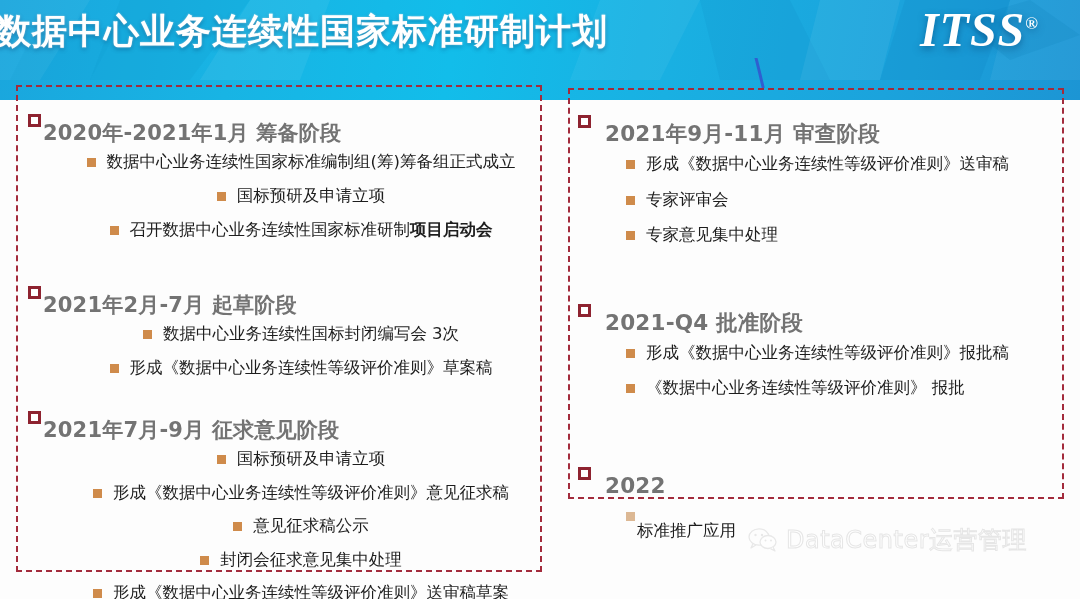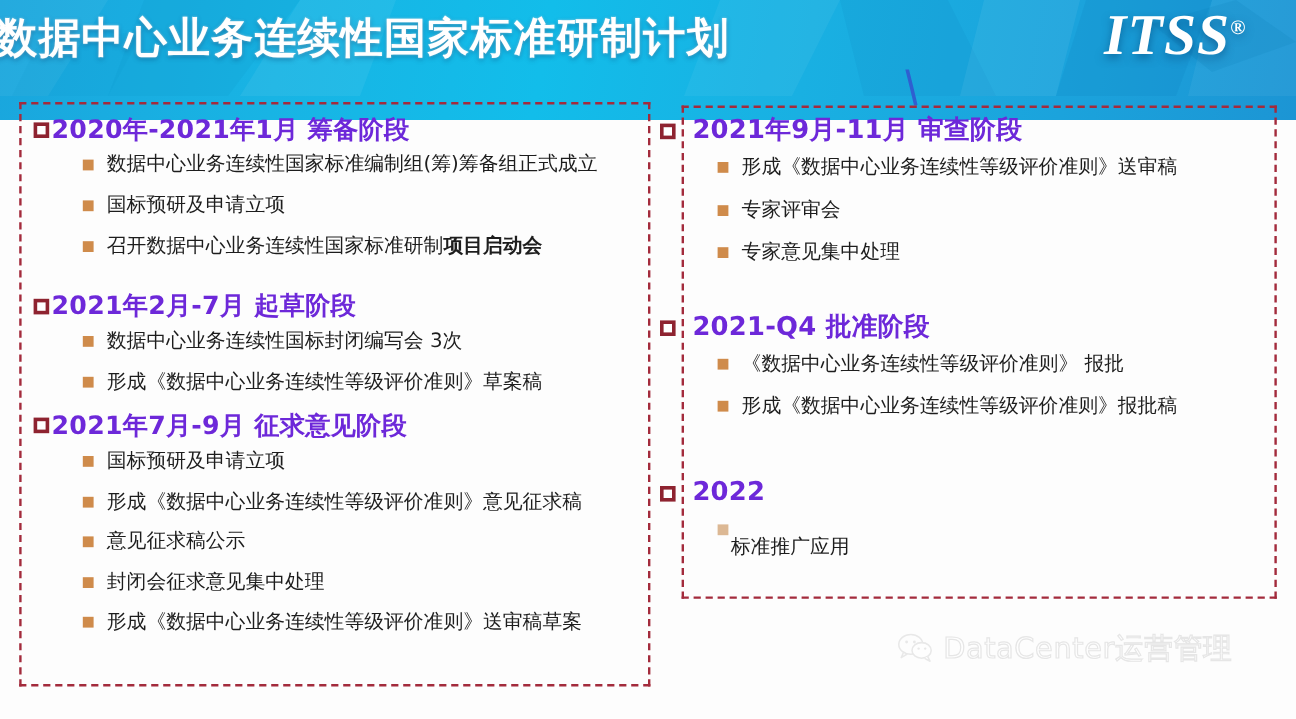--- a/index.html
+++ b/index.html
@@ -45,37 +45,37 @@
     position:absolute;
     border:2px dashed #a32b3c;
     background:transparent;
   }
   .panel-left{left:16px;top:85px;width:522px;height:483px;}
   .panel-right{left:568px;top:88px;width:492px;height:407px;}
 
   
   .col{position:absolute;}
   .col-left{left:28px;top:95px;width:505px;}
-  .col-right{left:550px;top:96px;width:478px;}
+  .col-right{left:578px;top:96px;width:478px;}
 
   .phase{margin:0 0 4px 0;}
 
   .phase-head{
     display:flex;align-items:center;
     white-space:nowrap;
   }
   .sq-outline{
     display:inline-block;width:13px;height:13px;
     border:3px solid #8e2330;background:#ffffff;
     box-sizing:border-box;flex:0 0 auto;
   }
   .phase-title{
-    font-size:21px;font-weight:bold;color:#6d28d9;
+    font-size:21px;font-weight:bold;color:#737373;
     font-family:"DejaVu Sans","Liberation Sans",sans-serif;
-    letter-spacing:.2px;line-height:1.25;
+    letter-spacing:.2px;line-height:1.25;margin-top:25px;
   }
   .col-left .phase-title{margin-left:2px;}
   .col-right .phase-title{margin-left:14px;font-size:21.5px;}
 
   ul.items{list-style:none;margin:6px 0 0 0;padding:0;}
   ul.items li{
     display:flex;align-items:flex-start;
     font-size:16.5px;color:#1d1d1d;
     font-family:"DejaVu Sans","Liberation Sans",sans-serif;
     line-height:1.25;
@@ -84,21 +84,21 @@
   .sq-fill{
     display:inline-block;width:9px;height:9px;
     background:#cf8b4b;flex:0 0 auto;
     margin-top:6px;
   }
   .item-text{margin-left:11px;}
   .item-text b{font-weight:bold;}
 
   
   .col-left ul.items{margin-left:41px;}
-  .col-left ul.items li{margin-bottom:13px;}
+  .col-left ul.items li{margin-bottom:13px;justify-content:center;}
   .col-left .phase{margin-bottom:2px;}
 
   
   .col-right ul.items{margin-left:48px;}
   .col-right ul.items li{margin-bottom:15px;}
 
   .faded{color:#c9c9c9;flex-direction:column;}
   .faded .sq-fill{background:#dcb894;}
 
   .spacer-24{height:24px;}
@@ -251,25 +251,25 @@
     <div class="spacer-24"></div>
 
     <div class="phase">
       <div class="phase-head">
         <span class="sq-outline"></span>
         <span class="phase-title">2021-Q4 批准阶段</span>
       </div>
       <ul class="items">
         <li>
           <span class="sq-fill"></span>
+          <span class="item-text">形成《数据中心业务连续性等级评价准则》报批稿</span>
+        </li>
+        <li>
+          <span class="sq-fill"></span>
           <span class="item-text">《数据中心业务连续性等级评价准则》 报批</span>
-        </li>
-        <li>
-          <span class="sq-fill"></span>
-          <span class="item-text">形成《数据中心业务连续性等级评价准则》报批稿</span>
         </li>
       </ul>
     </div>
 
     <div class="spacer-34"></div>
 
     <div class="phase">
       <div class="phase-head">
         <span class="sq-outline"></span>
         <span class="phase-title">2022</span>

